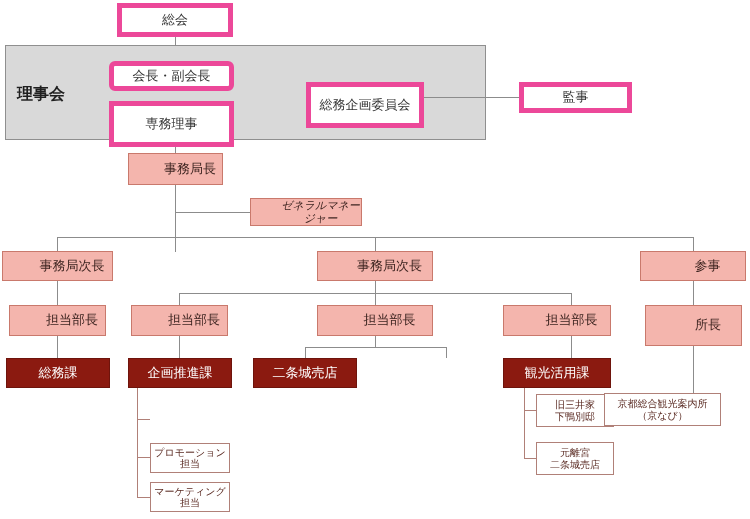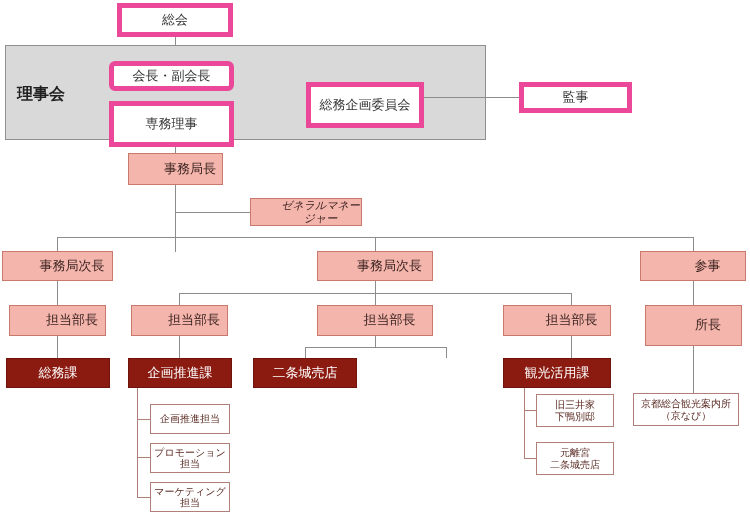--- a/index.html
+++ b/index.html
@@ -173,25 +173,24 @@
 
   <div class="node n-dark" style="left:6px; top:358px; width:104px; height:30px;">総務課</div>
 
   <div class="node n-dark" style="left:128px; top:358px; width:104px; height:30px;">企画推進課</div>
 
   <div class="node n-dark" style="left:253px; top:358px; width:104px; height:30px;">二条城売店</div>
 
 
   <div class="node n-dark" style="left:503px; top:358px; width:108px; height:30px;">観光活用課</div>
 
-  <div class="node n-outline" style="left:150px; top:404px; width:80px; height:30px;">企画推進担当</div>
   <div class="node n-outline" style="left:150px; top:443px; width:80px; height:30px;">プロモーション担当</div>
   <div class="node n-outline" style="left:150px; top:482px; width:80px; height:30px;">マーケティング担当</div>
 
   <div class="node n-outline" style="left:536px; top:394px; width:78px; height:33px;">旧三井家
 下鴨別邸</div>
   <div class="node n-outline" style="left:536px; top:442px; width:78px; height:33px;">元離宮
 二条城売店</div>
 
-  <div class="node n-outline" style="left:633px; top:393px; width:106px; height:33px;">京都総合観光案内所
+  <div class="node n-outline" style="left:604px; top:393px; width:117px; height:33px;">京都総合観光案内所
 （京なび）</div>
 
 </div>
 
 </body></html>

